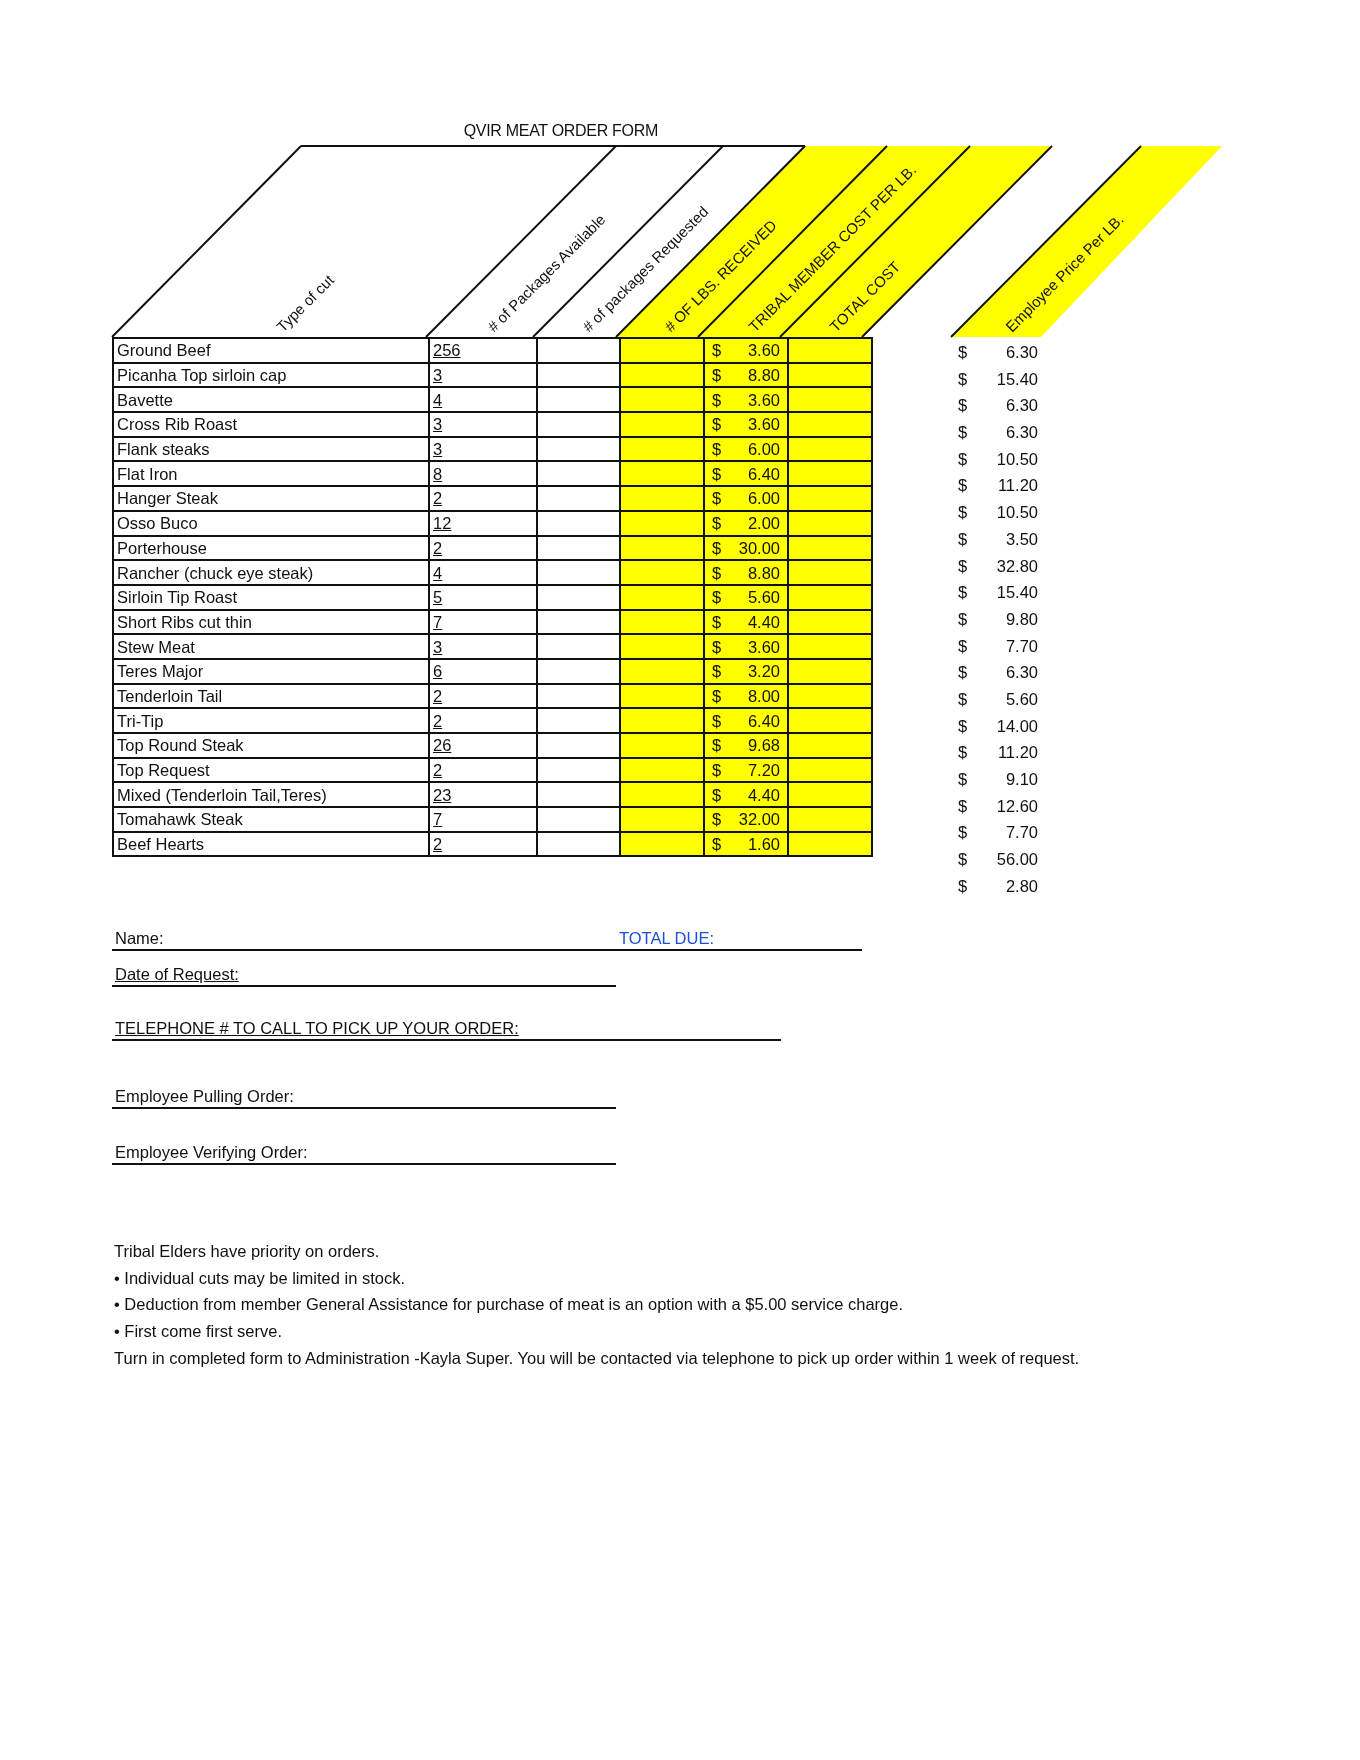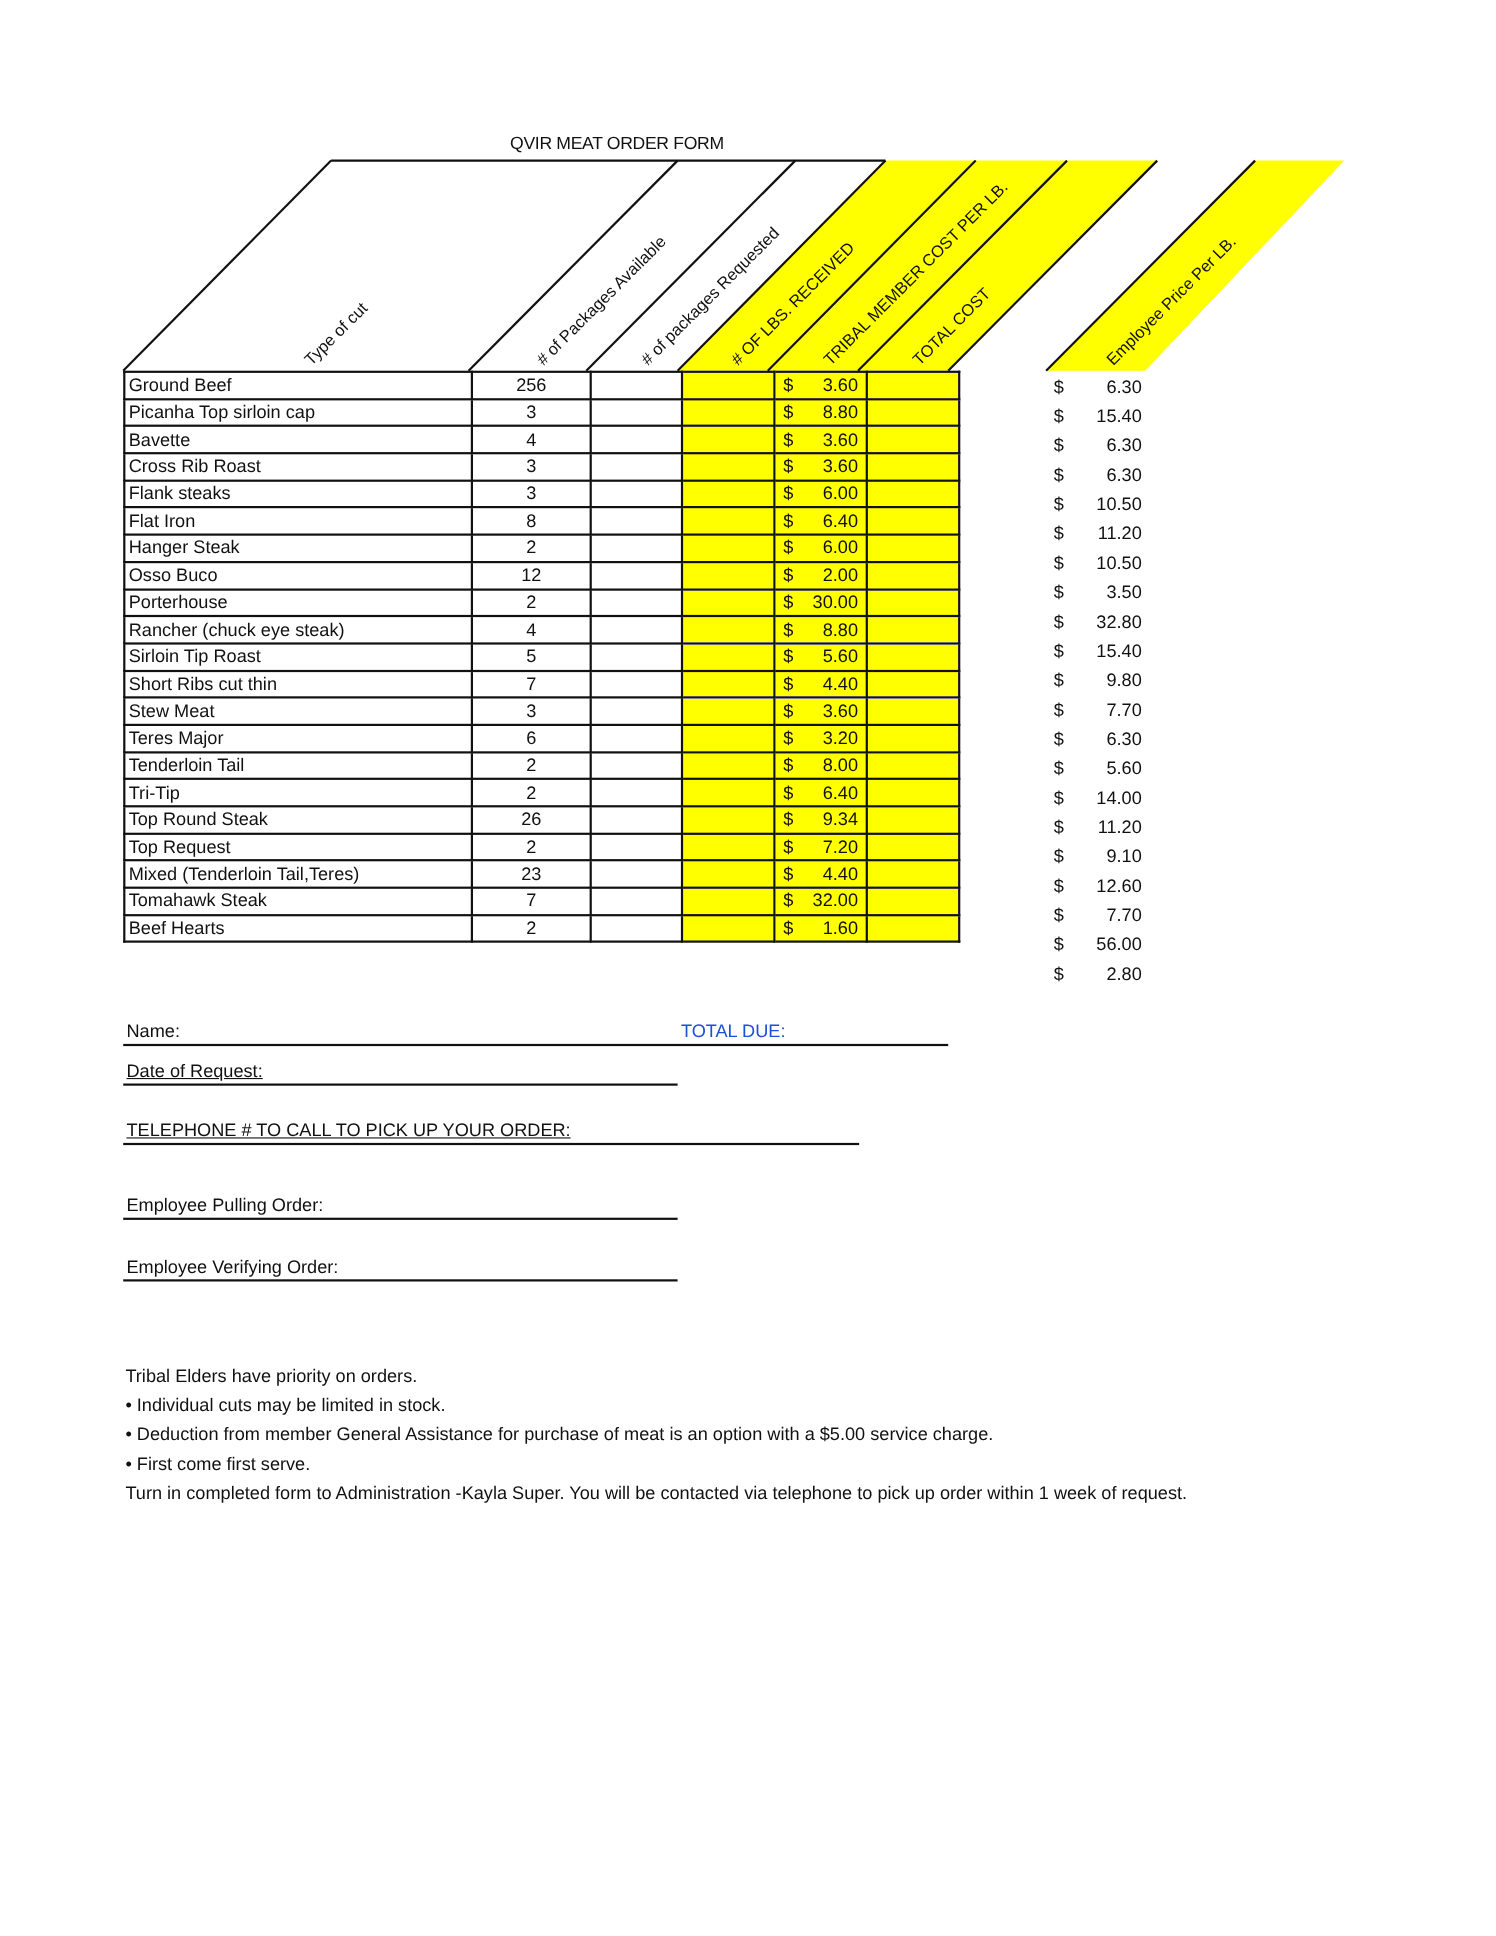--- a/index.html
+++ b/index.html
@@ -6,21 +6,21 @@
   body { width:1360px; height:1760px; position:relative; overflow:hidden;
          font-family:"Liberation Sans", sans-serif; color:#111; }
   .title { position:absolute; left:458px; top:122px; width:200px; text-align:right;
            font-family:Liberation Sans, sans-serif; font-size:16px; letter-spacing:-0.3px; }
   svg#hdr { position:absolute; left:0; top:0; }
   .hdr-label { font-family:"Liberation Sans", sans-serif; font-size:15px; fill:#111; }
   table.grid { position:absolute; left:112px; top:337px; border-collapse:collapse; table-layout:fixed; }
   table.grid td { border:2px solid #111; height:22.7px; padding:0 3px; font-size:16.5px; line-height:22px;
                   white-space:nowrap; overflow:hidden; }
   td.name { width:308px; text-align:left; }
-  td.avail { width:100px; text-align:center; }
+  td.avail { width:100px; text-align:left;text-decoration:underline; }
   td.req { width:75px; }
   td.lbs { width:76px; background:#ffff00; }
   td.cost { width:76px; background:#ffff00; }
   td.total { width:76px; background:#ffff00; }
   .money { display:flex; justify-content:space-between; }
   .money .sym { padding-left:4px; }
   .money .amt { padding-right:4px; }
   .emp { position:absolute; left:958px; top:339px; width:80px; }
   .emp-row { height:26.7px; display:flex; justify-content:space-between; font-size:16.5px; line-height:26px; }
   .field { position:absolute; font-family:"Liberation Sans", sans-serif; font-size:16.5px; }
@@ -274,21 +274,21 @@
         <td class="total"></td>
       </tr>
       <tr>
         <td class="name">Top Round Steak</td>
         <td class="avail">26</td>
         <td class="req"></td>
         <td class="lbs"></td>
         <td class="cost">
           <div class="money">
             <span class="sym">$</span>
-            <span class="amt">9.34</span>
+            <span class="amt">9.68</span>
           </div>
         </td>
         <td class="total"></td>
       </tr>
       <tr>
         <td class="name">Top Request</td>
         <td class="avail">2</td>
         <td class="req"></td>
         <td class="lbs"></td>
         <td class="cost">

